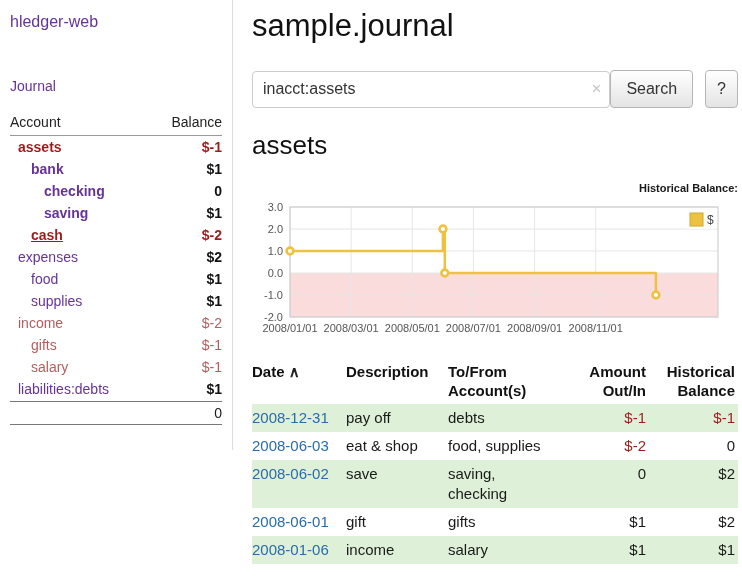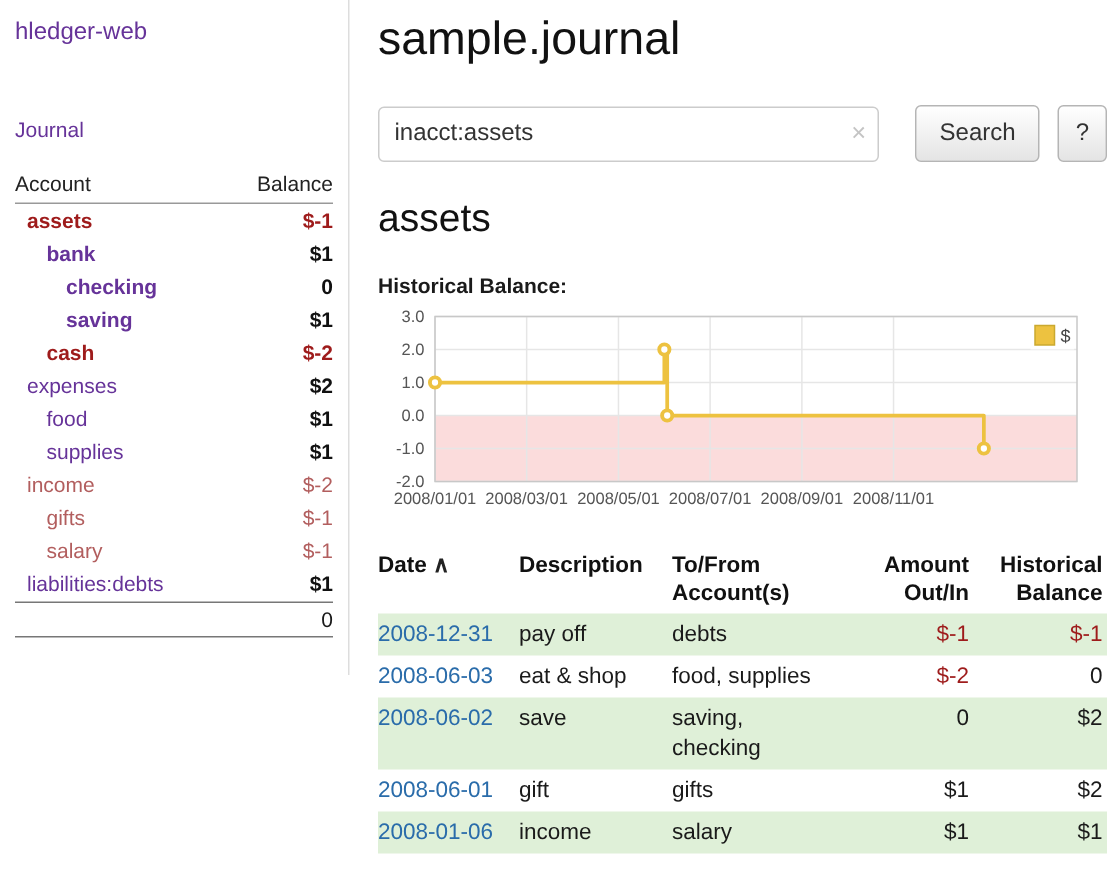--- a/index.html
+++ b/index.html
@@ -39,27 +39,27 @@
   .main { position:absolute; left:252px; top:0; width:486px; }
   h1 { font-size:31px; font-weight:normal; margin-top:8px; color:#111; }
   .search-row { display:flex; align-items:center; margin-top:26px; }
   .search-box { position:relative; width:360px; height:37px; }
   #search-input {
     width:100%; height:100%; border:1px solid #ccc; border-radius:4px;
     font-size:16px; color:#333; padding:0 30px 0 10px; font-family:inherit; outline:none;
   }
   .clear { position:absolute; right:9px; top:8px; color:#c4c4c4; font-size:17px; cursor:pointer; }
   .btn {
-    margin-left:24px; height:38px; padding:0 15px; font-size:16px; color:#333;
+    margin-left:0; height:38px; padding:0 15px; font-size:16px; color:#333;
     font-family:inherit; background:linear-gradient(#ffffff,#e4e4e4);
     border:1px solid #b5b5b5; border-radius:4px; cursor:pointer;
   }
   .btn-help { margin-left:12px; padding:0 11px; }
   h2 { font-size:26px; font-weight:normal; margin-top:22px; color:#111; }
-  .chart-title { font-weight:bold; font-size:14px; margin-top:21px; }
+  .chart-title { font-weight:bold; font-size:11px; margin-top:21px;text-align:right; }
   .chart { margin-top:5px; }
   .chart text.tick { font-size:11px; fill:#555; font-family:"Liberation Sans",sans-serif; }
   .chart text.legend-label { font-size:12px; fill:#444; font-family:"Liberation Sans",sans-serif; }
 
   
   table.register { margin-top:13px; border-collapse:collapse; width:486px; table-layout:fixed; font-size:15px; }
   .register th { font-weight:bold; vertical-align:top; padding:4px 0; line-height:19px; color:#111; }
   .register td { padding:4px 0; vertical-align:top; line-height:20px; }
   .register .left  { text-align:left; }
   .register .right { text-align:right; }
@@ -94,21 +94,21 @@
           </div>
           <div class="acct-row b">
             <span class="aname" style="padding-left: 34px;">checking</span>
             <span class="abal">0</span>
           </div>
           <div class="acct-row b">
             <span class="aname" style="padding-left: 34px;">saving</span>
             <span class="abal">$1</span>
           </div>
           <div class="acct-row b">
-            <span class="aname neg" style="padding-left: 21px;">cash</span>
+            <span class="aname neg" style="padding-left: 21px; text-decoration: underline;">cash</span>
             <span class="abal neg">$-2</span>
           </div>
           <div class="acct-row">
             <span class="aname" style="padding-left: 8px;">expenses</span>
             <span class="abal">$2</span>
           </div>
           <div class="acct-row">
             <span class="aname" style="padding-left: 21px;">food</span>
             <span class="abal">$1</span>
           </div>

